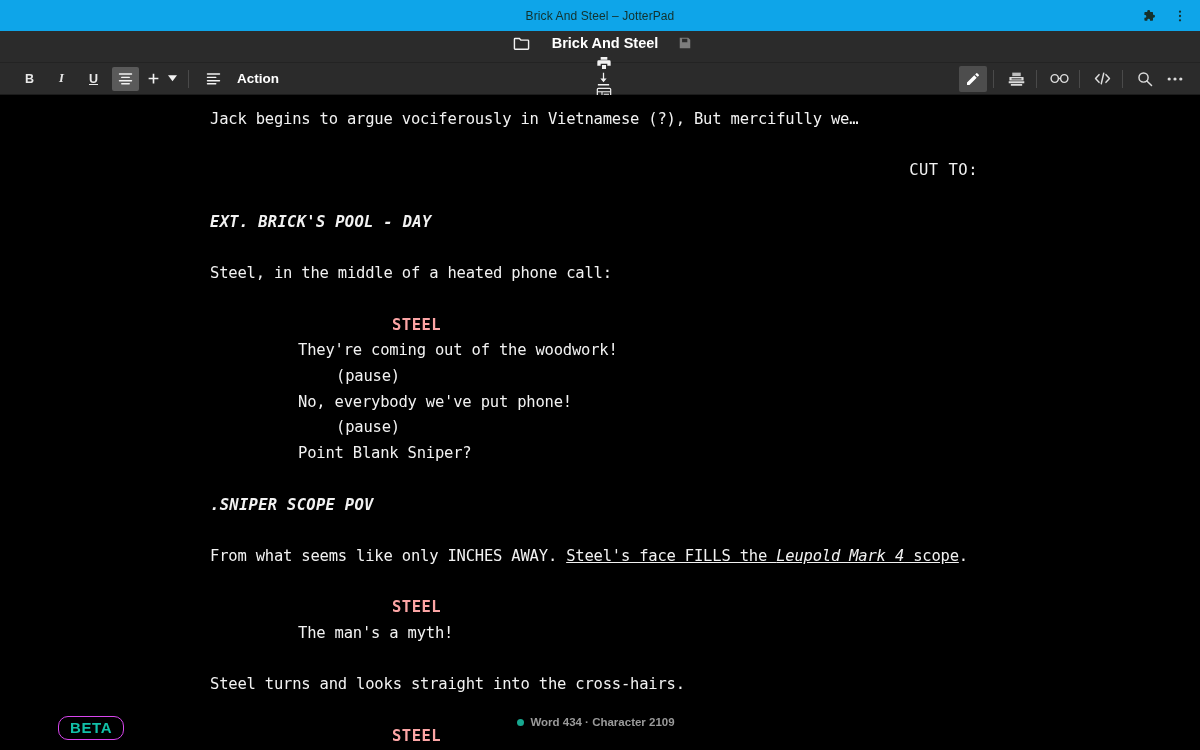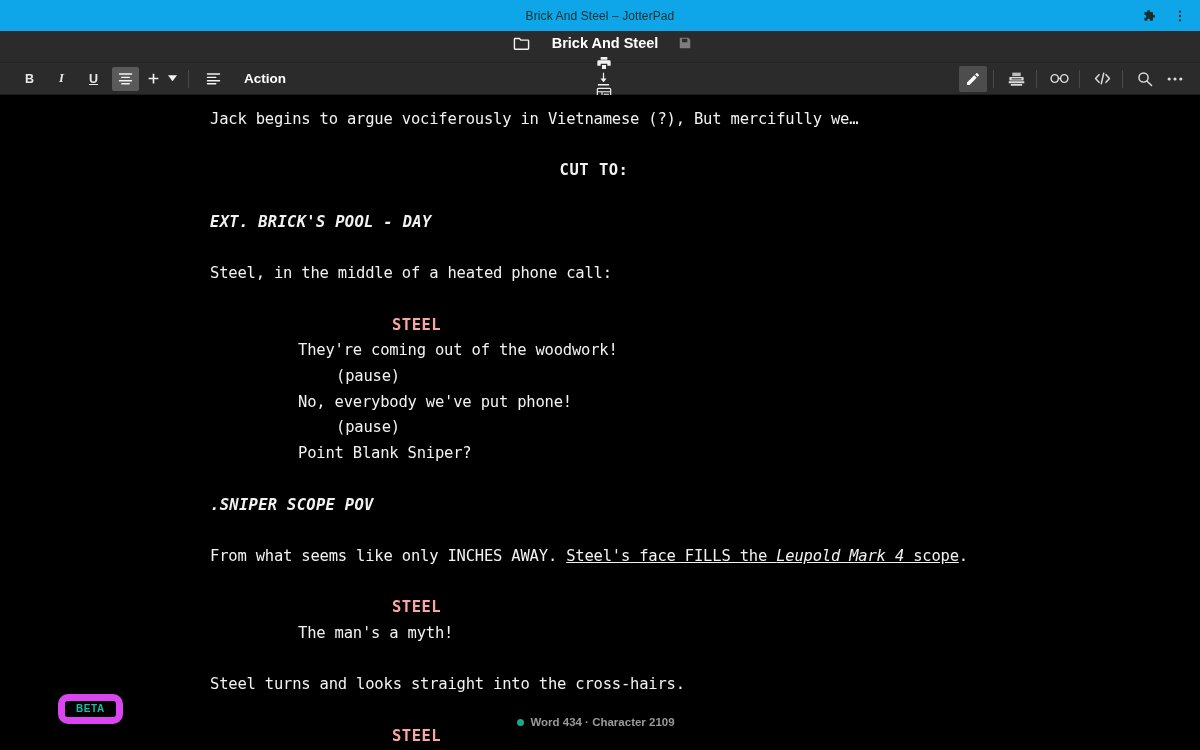--- a/index.html
+++ b/index.html
@@ -76,21 +76,21 @@
     margin-right: 5px;
   }
   .fmt-btn.active { background: #5a5a5a; }
   .fmt-b  { font-weight: bold; font-family: "Liberation Sans", sans-serif; }
   .fmt-i  { font-style: italic; font-family: "Liberation Serif", serif; font-weight: bold; }
   .fmt-u  { text-decoration: underline; font-weight: 600; }
   .fmt-sep { width: 1px; height: 18px; background: #4a4a4a; margin: 0 11px 0 6px; }
   .plus-group { display: flex; align-items: center; gap: 3px; margin-right: 3px; }
   .elem-label {
     color: #ffffff; font-size: 13.5px; font-weight: bold;
-    margin-left: 17px; white-space: nowrap;
+    margin-left: 10px; white-space: nowrap;
   }
   .fmt-right { margin-left: auto; display: flex; align-items: center; }
   .tool-btn {
     width: 28px; height: 26px;
     display: flex; align-items: center; justify-content: center;
     border-radius: 2px; margin-left: 2px;
   }
   .tool-btn.active { background: #4d4d4d; }
   .tool-sep { width: 1px; height: 18px; background: #4a4a4a; margin: 0 6px; }
 
@@ -107,36 +107,36 @@
     margin: 0 auto;
     font-family: "DejaVu Sans Mono", "Liberation Mono", monospace;
     font-size: 15.5px;
     line-height: 25.7px;
     color: #f2f2f2;
     letter-spacing: -.2px;
   }
   .ln { white-space: pre; }
   .ln.blank { color: transparent; }
   .ln.bold { font-weight: bold; font-style: italic; }
-  .ln.right { text-align: center; padding-right: 12px; font-weight: bold; letter-spacing: .5px; }
+  .ln.right { text-align: right; padding-right: 12px; font-weight: normal; letter-spacing: .5px; }
   .ln.character {
     color: #fca5a5; font-weight: bold;
     padding-left: 182px; letter-spacing: .5px;
   }
   .ln.dialogue { padding-left: 88px; }
   .ln.paren   { padding-left: 126px; }
   .ln.scene   { font-weight: bold; letter-spacing: .3px; }
   .ul { text-decoration: underline; }
   .it { font-style: italic; }
 
   
   .beta-badge {
-    position: absolute; left: 58px; bottom: 26px;
-    border: 7px solid #d946ef; border-radius: 10px;
-    color: #12c0a8; font-size: 10px; font-weight: bold;
+    position: absolute; left: 58px; bottom: 10px;
+    border: 1px solid #d946ef; border-radius: 10px;
+    color: #12c0a8; font-size: 15px; font-weight: bold;
     letter-spacing: .6px;
     padding: 2px 11px 3px;
     background: #000;
   }
   .status {
     position: absolute; left: 0; right: 8px; bottom: 22px;
     display: flex; align-items: center; justify-content: center;
     gap: 6px;
     color: #9a9a9a; font-size: 11.5px; font-weight: bold;
   }

